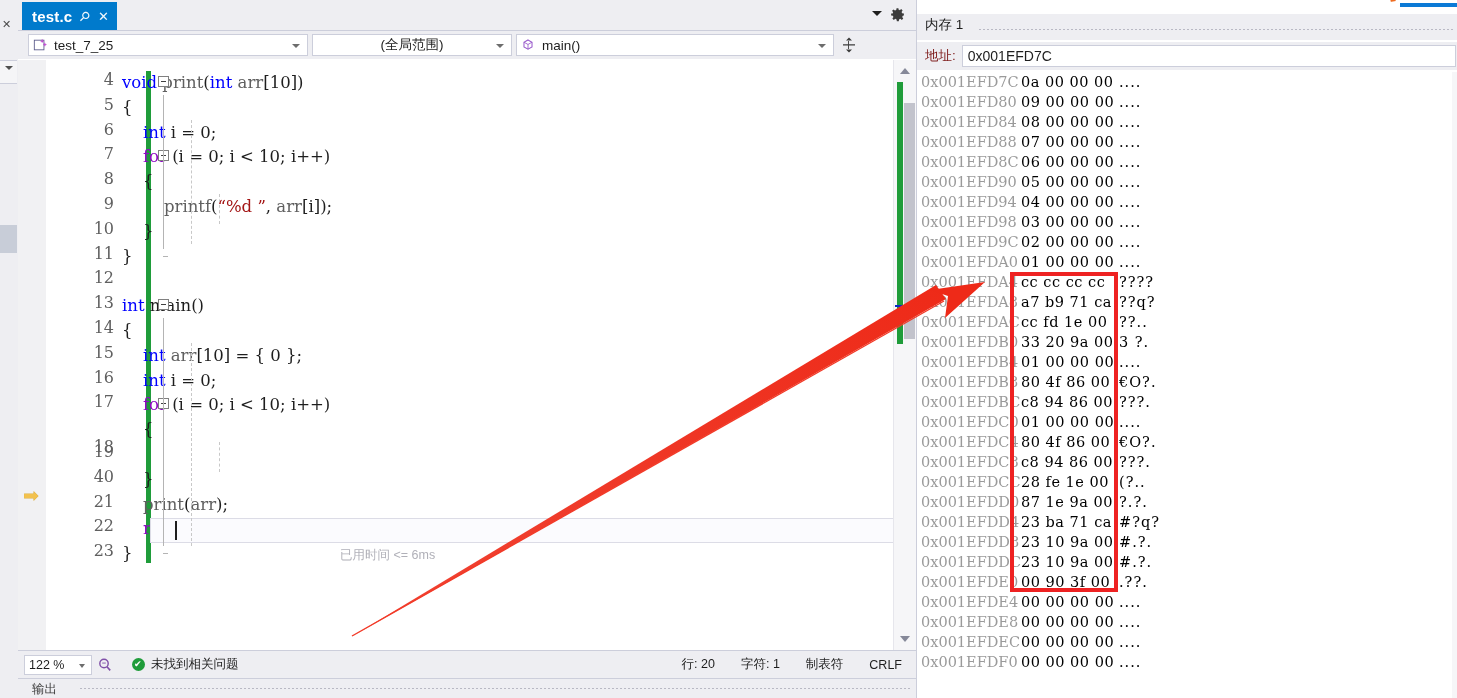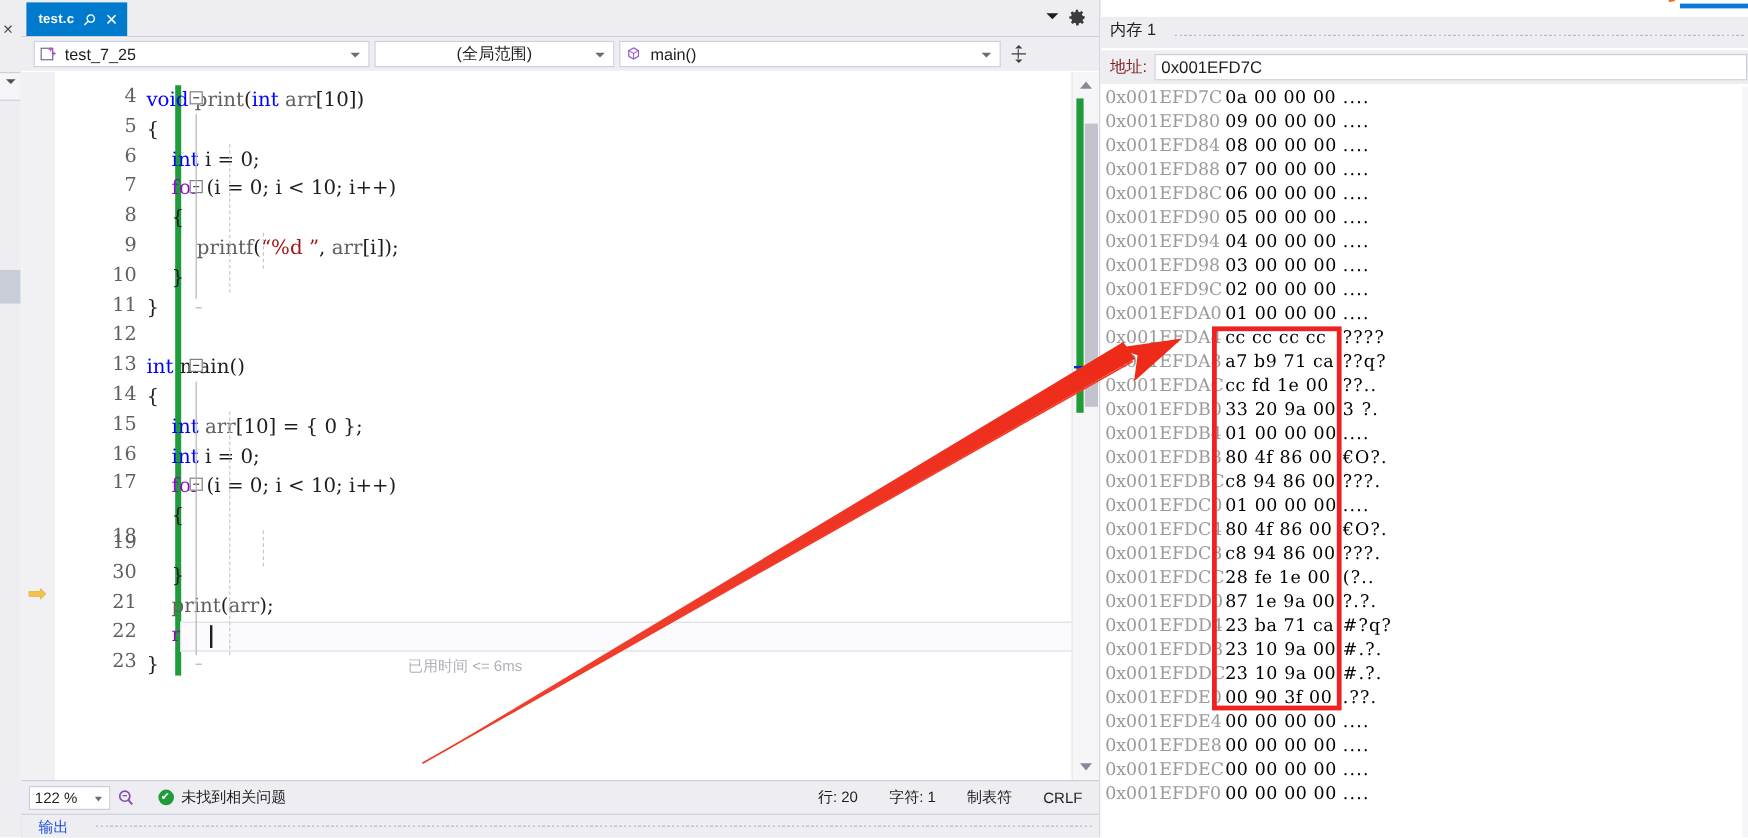--- a/index.html
+++ b/index.html
@@ -41,21 +41,21 @@
   .tabstrip {
     position: absolute; left: 0; top: 0; width: 898px; height: 30px;
     background: #eeeef2; border-bottom: 1px solid #cccedb;
   }
   .tab-active {
     position: absolute; left: 4px; top: 2px; height: 28px;
     background: #007acc; color: #ffffff;
     display: flex; align-items: center; gap: 8px;
     padding: 0 8px 0 10px; box-sizing: border-box;
   }
-  .tab-title { font-size: 11px; font-weight: bold; letter-spacing: .2px; }
+  .tab-title { font-size: 15px; font-weight: bold; letter-spacing: .2px; }
   .tab-pin, .tab-close {
     font-size: 13px; line-height: 1; color: #ffffff; opacity: .95;
   }
   .tab-pin { transform: rotate(45deg); display:inline-block; }
   .ts-caret {
     position: absolute; right: 34px; top: 11px; width: 0; height: 0;
     border-left: 5px solid transparent; border-right: 5px solid transparent;
     border-top: 5px solid #1e1e1e;
   }
   .ts-gear {
@@ -219,21 +219,21 @@
   }
   .sb-msg { font-size: 12.5px; color: #1e1e1e; margin-left: 6px; }
   .sb-right { margin-left: auto; display: flex; align-items: center; gap: 26px; padding-right: 14px; }
   .sb-right span { font-size: 12.5px; color: #1e1e1e; white-space: nowrap; }
 
   .output-strip {
     position: absolute; left: 18px; top: 678px; width: 898px; height: 20px;
     background: #eeeef2; border-top: 1px solid #cccedb;
   }
   .output-strip .ot {
-    position: absolute; left: 14px; top: 2px; font-size: 12.5px; color: #1d4ed8;
+    position: absolute; left: 14px; top: 2px; font-size: 12.5px; color: #404040;
   }
   .output-strip .dots {
     position: absolute; left: 62px; top: 9px; right: 6px; height: 1px;
     background: repeating-linear-gradient(to right, #b9b9c4 0 2px, transparent 2px 4px);
   }
 
   
   .mem-pane {
     position: absolute; left: 916px; top: 0; width: 541px; height: 698px;
     background: #ffffff; border-left: 1px solid #cccedb;
@@ -367,21 +367,21 @@
           <div class="ln" style="top: 158.8px;">10</div>
           <div class="ln" style="top: 183.6px;">11</div>
           <div class="ln" style="top: 208.4px;">12</div>
           <div class="ln" style="top: 233.2px;">13</div>
           <div class="ln" style="top: 258px;">14</div>
           <div class="ln" style="top: 282.8px;">15</div>
           <div class="ln" style="top: 307.6px;">16</div>
           <div class="ln" style="top: 332.4px;">17</div>
           <div class="ln" style="top: 377px;">18</div>
           <div class="ln" style="top: 382px;">19</div>
-          <div class="ln" style="top: 406.8px;">30</div>
+          <div class="ln" style="top: 406.8px;">40</div>
           <div class="ln" style="top: 431.6px;">21</div>
           <div class="ln" style="top: 456.4px;">22</div>
           <div class="ln" style="top: 481.2px;">23</div>
         </div>
       <div class="changebar" style="top: 11px; height: 492px;"></div>
       <div class="code-lines">
           <div class="cl" style="top: 10px;"><span class="kw">void</span> <span class="id">print</span>(<span class="kw">int</span> <span class="id">arr</span>[10])</div>
           <div class="cl" style="top: 34.8px;">{</div>
           <div class="cl" style="top: 59.6px;">    <span class="kw">int</span> i = 0;</div>
           <div class="cl" style="top: 84.4px;">    <span class="kw2">for</span> (i = 0; i &lt; 10; i++)</div>

